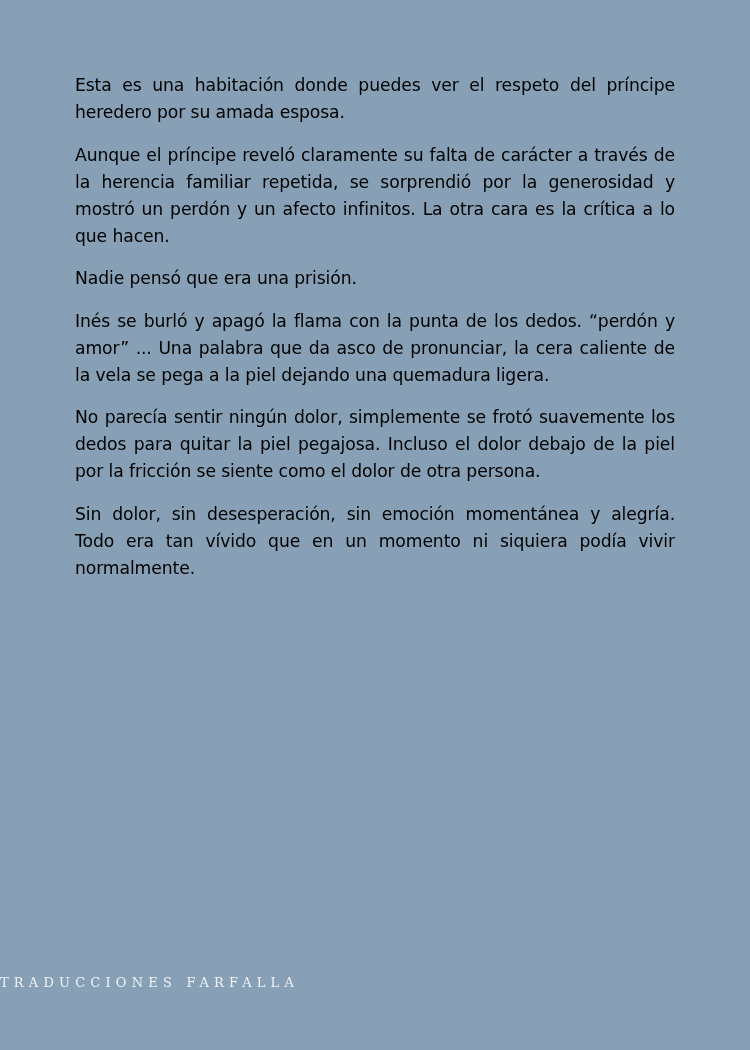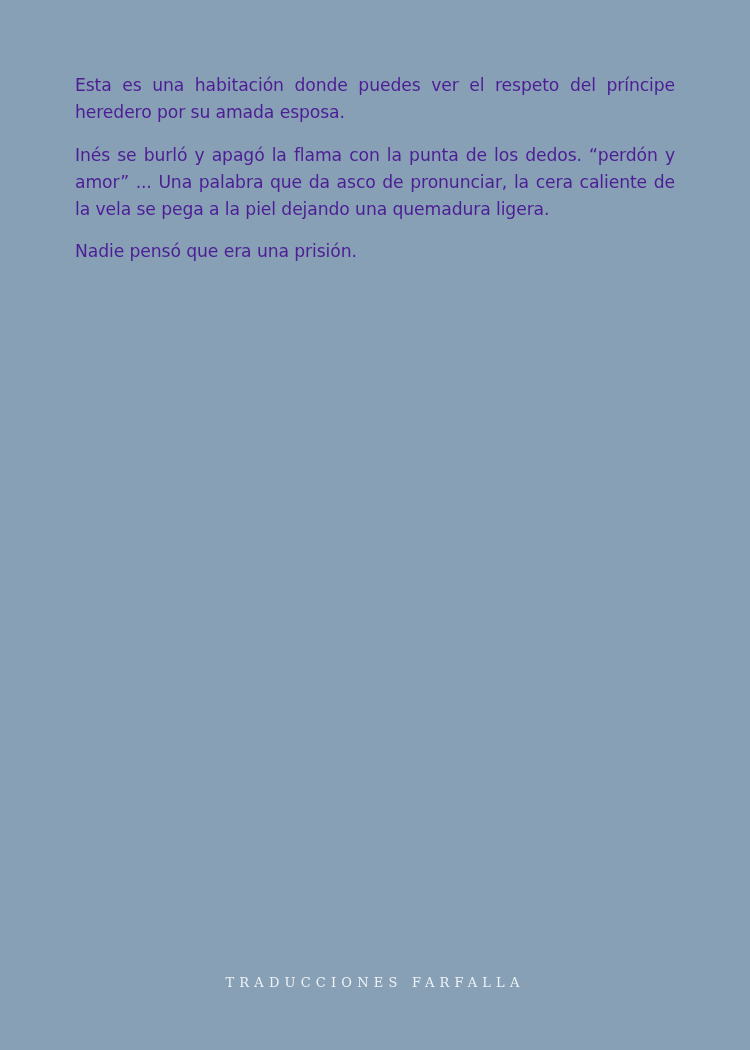--- a/index.html
+++ b/index.html
@@ -16,40 +16,42 @@
     .page {
       position: absolute;
       left: 75px;
       top: 72px;
       width: 600px;
     }
     .para {
       font-family: "DejaVu Sans", sans-serif;
       font-size: 17.2px;
       line-height: 27px;
-      color: #4c1d95;
+      color: #000000;
       text-align: justify;
       margin: 0 0 15.5px 0;
       letter-spacing: -0.1px;
       word-spacing: 0px;
     }
     .footer {
       position: absolute;
       left: 0;
       width: 750px;
       top: 975px;
-      text-align: center;
       font-family: "DejaVu Serif", serif;
       font-size: 13px;
       letter-spacing: 5.2px;
       color: #eef3f7;
     }
   </style>
 </head>
 <body>
 
 <div class="page">
   <p class="para">Esta es una habitación donde puedes ver el respeto del príncipe heredero por su amada esposa.</p>
+  <p class="para">Aunque el príncipe reveló claramente su falta de carácter a través de la herencia familiar repetida, se sorprendió por la generosidad y mostró un perdón y un afecto infinitos. La otra cara es la crítica a lo que hacen.</p>
+  <p class="para">Nadie pensó que era una prisión.</p>
   <p class="para">Inés se burló y apagó la flama con la punta de los dedos. “perdón y amor” ... Una palabra que da asco de pronunciar, la cera caliente de la vela se pega a la piel dejando una quemadura ligera.</p>
-  <p class="para">Nadie pensó que era una prisión.</p>
+  <p class="para">No parecía sentir ningún dolor, simplemente se frotó suavemente los dedos para quitar la piel pegajosa. Incluso el dolor debajo de la piel por la fricción se siente como el dolor de otra persona.</p>
+  <p class="para">Sin dolor, sin desesperación, sin emoción momentánea y alegría. Todo era tan vívido que en un momento ni siquiera podía vivir normalmente.</p>
 </div>
 
 <div class="footer">TRADUCCIONES FARFALLA</div>
 
 </body></html>

